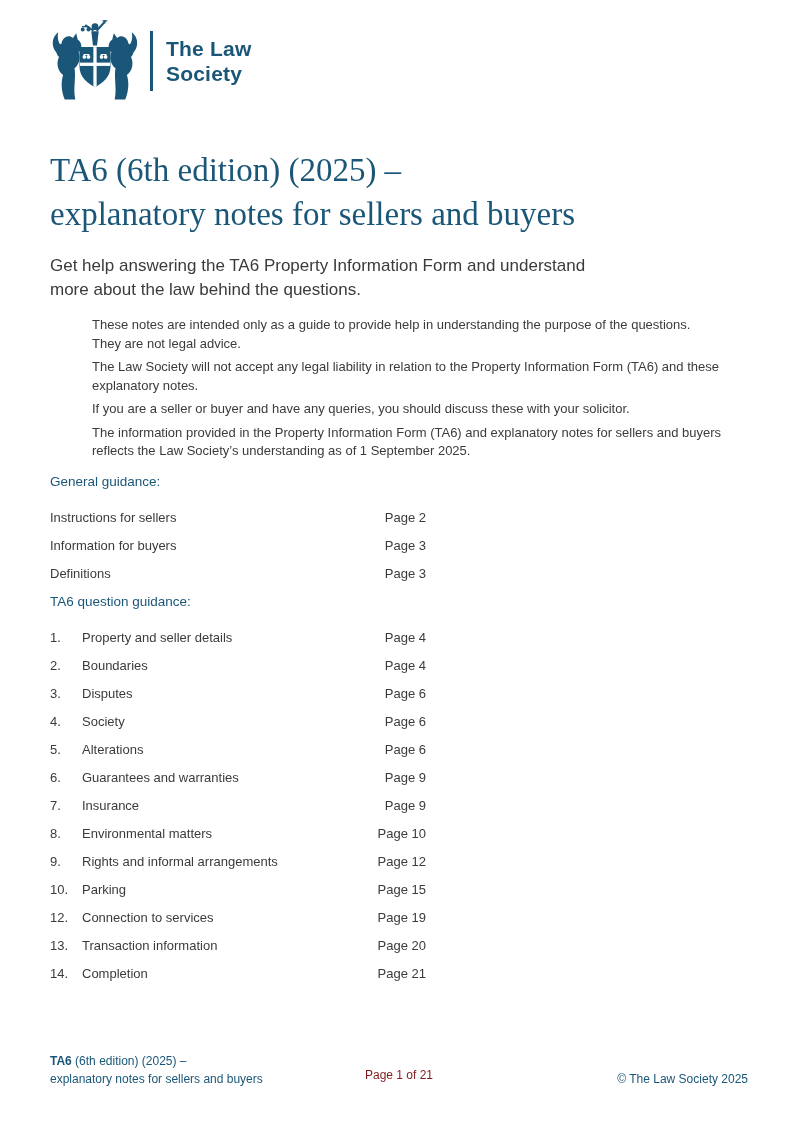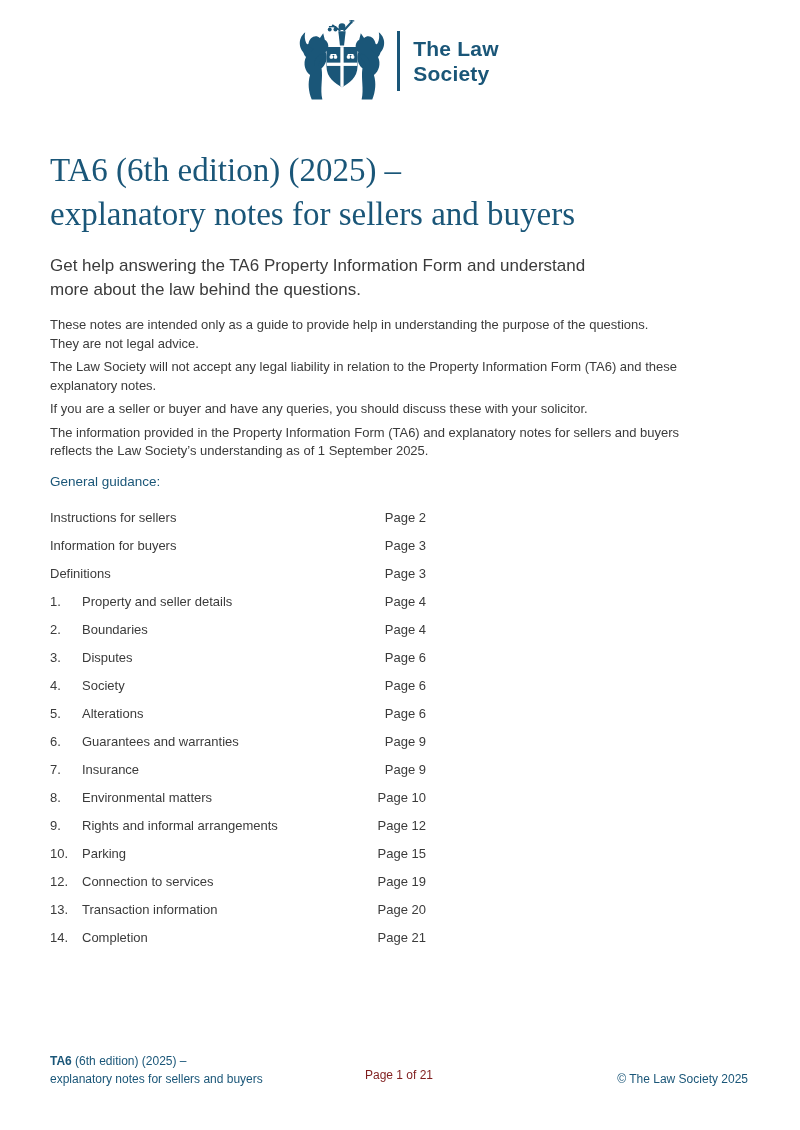--- a/index.html
+++ b/index.html
@@ -8,21 +8,21 @@
     position:relative;
     width:800px; height:1130px;
     background:#ffffff;
     font-family:"Liberation Sans", sans-serif;
     color:#3b3b3b;
     overflow:hidden;
   }
   
   .header {
     padding:22px 54px 0 50px;
-    display:flex; justify-content:center; align-items:center;
+    display:flex; justify-content:flex-start; align-items:center;
     height:100px;
   }
   .logo { display:flex; align-items:center; }
   .logo-crest { display:block; }
   .logo-divider {
     width:3px; height:60px; background:#1A5678;
     margin:0 13px 0 10px;
   }
   .logo-text {
     font-size:21px; line-height:25px; font-weight:600;
@@ -38,21 +38,21 @@
     color:#1A5678;
     white-space:pre-line;
   }
   .doc-subtitle {
     margin-top:18px;
     font-size:17px; line-height:24px; font-weight:400;
     color:#3b3b3b;
     white-space:pre-line;
   }
   
-  .intro { margin-top:14px; }
+  .intro { margin-top:14px;margin-left:42px; }
   .intro p {
     font-size:13px; line-height:18.5px;
     color:#3b3b3b;
     white-space:pre-line;
     margin-bottom:5px;
   }
   
   .section-heading {
     font-size:13.5px; font-weight:400; color:#1A5678;
     margin-top:13px; margin-bottom:19px;
@@ -164,20 +164,21 @@
     </div>
     <div class="toc-row">
       <span class="toc-label">Information for buyers</span>
       <span class="toc-page">Page 3</span>
     </div>
     <div class="toc-row">
       <span class="toc-label">Definitions</span>
       <span class="toc-page">Page 3</span>
     </div>
 
+    <div class="section-heading second">TA6 question guidance:</div>
 
     <div class="toc-row">
       <span class="toc-num">1.</span><span class="toc-label">Property and seller details</span>
       <span class="toc-page">Page 4</span>
     </div>
     <div class="toc-row">
       <span class="toc-num">2.</span><span class="toc-label">Boundaries</span>
       <span class="toc-page">Page 4</span>
     </div>
     <div class="toc-row">

